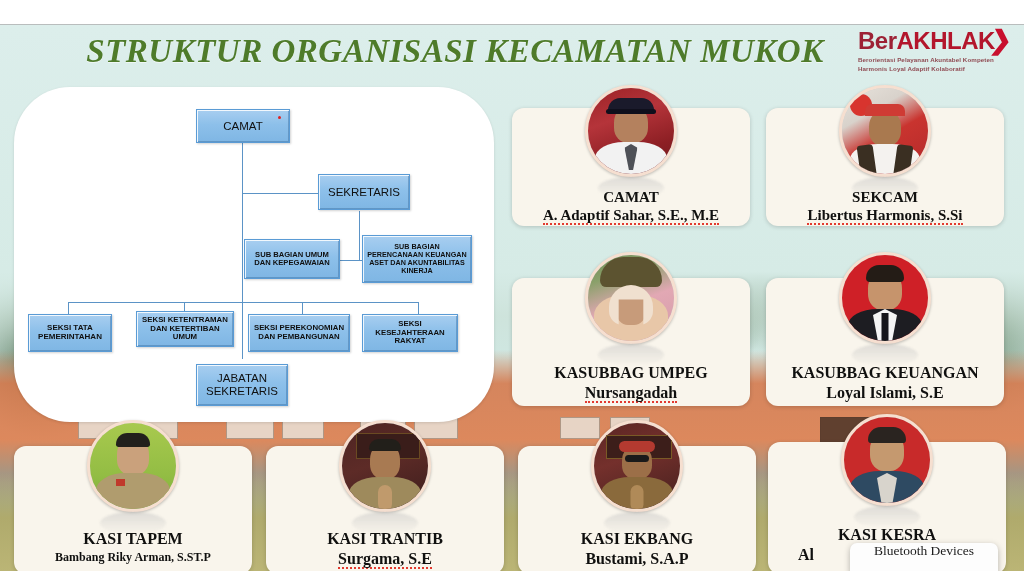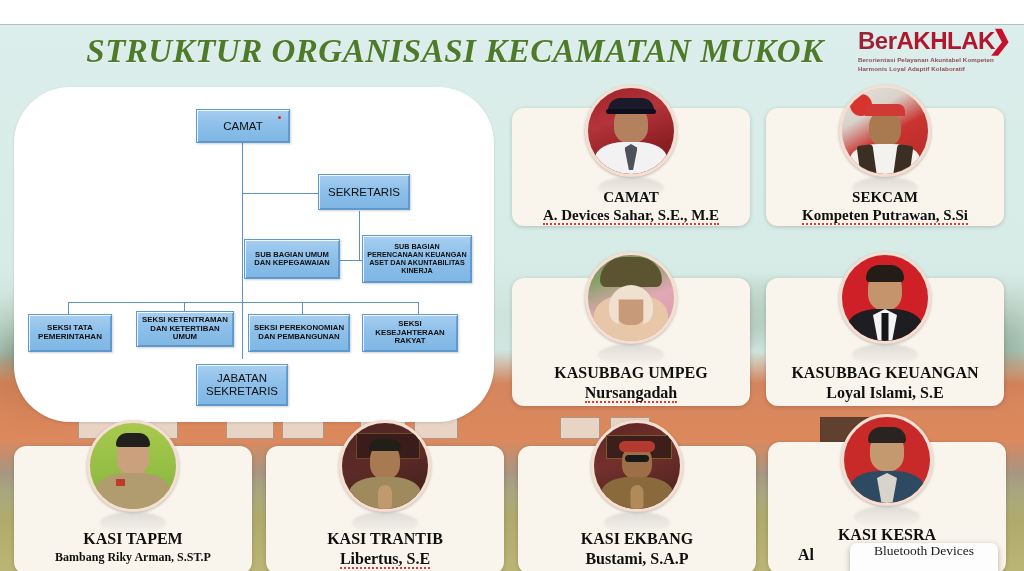--- a/index.html
+++ b/index.html
@@ -287,37 +287,37 @@
         <div class="pic" style="background:linear-gradient(160deg,#9b2226 0%,#b5343a 35%,#8d1f24 70%,#6d1a1e 100%);">
           <div class="head" style="top:17px; width:34px; height:38px; background:#b4815e;"></div>
           <div style="position:absolute; left:50%; transform:translateX(-50%); top:10px; width:46px; height:15px; background:#1a1a2b; border-radius:18px 18px 4px 4px;"></div>
           <div style="position:absolute; left:50%; transform:translateX(-50%); top:21px; width:50px; height:5px; background:#0f0f1c; border-radius:3px;"></div>
           <div class="body" style="top:54px; width:72px; height:40px; background:#f2f2f2;"></div>
           <div style="position:absolute; left:50%; transform:translateX(-50%); top:56px; width:13px; height:26px; background:#4e5157; clip-path:polygon(50% 0,100% 14%,66% 100%,34% 100%,0 14%);"></div>
         </div>
       </div>
       <div class="reflect" style="top:69px; width:66px; height:22px;"></div>
       <div class="role" style="top:81px; font-size:15px;">CAMAT</div>
-      <div class="pname" style="top:99px; font-size:15px;"><span class="spell">A. Devices Sahar, S.E., M.E</span></div>
+      <div class="pname" style="top:99px; font-size:15px;"><span class="spell">A. Adaptif Sahar, S.E., M.E</span></div>
     </div>
 
     <div class="card" style="left:766px; top:83px; width:238px; height:118px;">
       <div class="photo" style="left:50%; margin-left:-46px; top:-23px; width:92px; height:92px;">
         <div class="pic" style="background:linear-gradient(150deg,#e8e3dc 0%,#d8d2cb 30%,#c9342f 55%,#b3292a 100%);">
           <div style="position:absolute; left:8px; top:6px; width:22px; height:22px; border-radius:50%; background:#d8342e;"></div>
           <div class="head" style="top:22px; width:32px; height:36px; background:#a9794f;"></div>
           <div style="position:absolute; left:50%; transform:translateX(-50%); top:16px; width:40px; height:12px; background:#cf3b34; border-radius:7px 7px 0 0;"></div>
           <div class="body" style="top:56px; width:70px; height:38px; background:#f4f2ef;"></div>
           <div style="position:absolute; left:17px; top:57px; width:16px; height:36px; background:#3a2f22; border-radius:3px; transform:rotate(-8deg);"></div>
           <div style="position:absolute; right:17px; top:57px; width:16px; height:36px; background:#3a2f22; border-radius:3px; transform:rotate(8deg);"></div>
         </div>
       </div>
       <div class="reflect" style="top:69px; width:66px; height:22px;"></div>
       <div class="role" style="top:81px; font-size:15px;">SEKCAM</div>
-      <div class="pname" style="top:99px; font-size:15px;"><span class="spell">Kompeten Putrawan, S.Si</span></div>
+      <div class="pname" style="top:99px; font-size:15px;"><span class="spell">Libertus Harmonis, S.Si</span></div>
     </div>
 
     <div class="card" style="left:512px; top:253px; width:238px; height:128px;">
       <div class="photo" style="left:50%; margin-left:-46px; top:-26px; width:92px; height:92px;">
         <div class="pic" style="background:linear-gradient(160deg,#6e8a55 0%,#8aa06a 25%,#e2a8b4 55%,#d39aa8 100%);">
           <div style="position:absolute; left:50%; transform:translateX(-50%); top:2px; width:62px; height:30px; background:#5c5330; border-radius:30px 30px 8px 8px;"></div>
           <div class="body" style="top:40px; width:74px; height:52px; background:#e8c7a8;"></div>
           <div class="head" style="top:36px; width:30px; height:34px; background:#c79b7a;"></div>
           <div style="position:absolute; left:50%; transform:translateX(-50%); top:30px; width:44px; height:40px; border-radius:22px 22px 14px 14px; background:#f0e0cf; clip-path:polygon(0 0,100% 0,100% 100%,78% 100%,78% 36%,22% 36%,22% 100%,0 100%);"></div>
         </div>
@@ -361,21 +361,21 @@
         <div class="pic" style="background:linear-gradient(160deg,#4d2422 0%,#5d2b27 45%,#3c1d1c 100%);">
           <div style="position:absolute; left:14px; top:10px; width:64px; height:26px; background:#3a1d1a; border:1px solid #6a4a22;"></div>
           <div class="head" style="top:20px; width:30px; height:36px; background:#a87a52;"></div>
           <div style="position:absolute; left:50%; transform:translateX(-50%); top:16px; width:32px; height:12px; background:#221f1a; border-radius:16px 16px 4px 4px;"></div>
           <div class="body" style="top:54px; width:72px; height:40px; background:#9e8a5c;"></div>
           <div style="position:absolute; left:50%; transform:translateX(-50%); top:62px; width:14px; height:26px; background:#c09a6c; border-radius:7px;"></div>
         </div>
       </div>
       <div class="reflect" style="top:66px; width:66px; height:22px;"></div>
       <div class="role" style="top:84px; font-size:16px;">KASI TRANTIB</div>
-      <div class="pname" style="top:104px; font-size:16px;"><span class="spell">Libertus, S.E</span></div>
+      <div class="pname" style="top:104px; font-size:16px;"><span class="spell">Surgama, S.E</span></div>
     </div>
 
     <div class="card" style="left:518px; top:421px; width:238px; height:128px;">
       <div class="photo" style="left:50%; margin-left:-46px; top:-26px; width:92px; height:92px;">
         <div class="pic" style="background:linear-gradient(160deg,#5a2523 0%,#74302c 40%,#44201e 100%);">
           <div style="position:absolute; left:12px; top:12px; width:66px; height:24px; background:#3c1e1a; border:1px solid #7a5a26;"></div>
           <div class="head" style="top:22px; width:30px; height:34px; background:#9c6f48;"></div>
           <div style="position:absolute; left:50%; transform:translateX(-50%); top:18px; width:36px; height:11px; background:#b43a30; border-radius:6px;"></div>
           <div style="position:absolute; left:50%; transform:translateX(-50%); top:32px; width:24px; height:7px; background:#1a1a1a; border-radius:4px;"></div>
           <div class="body" style="top:54px; width:72px; height:40px; background:#8a6a3c;"></div>

